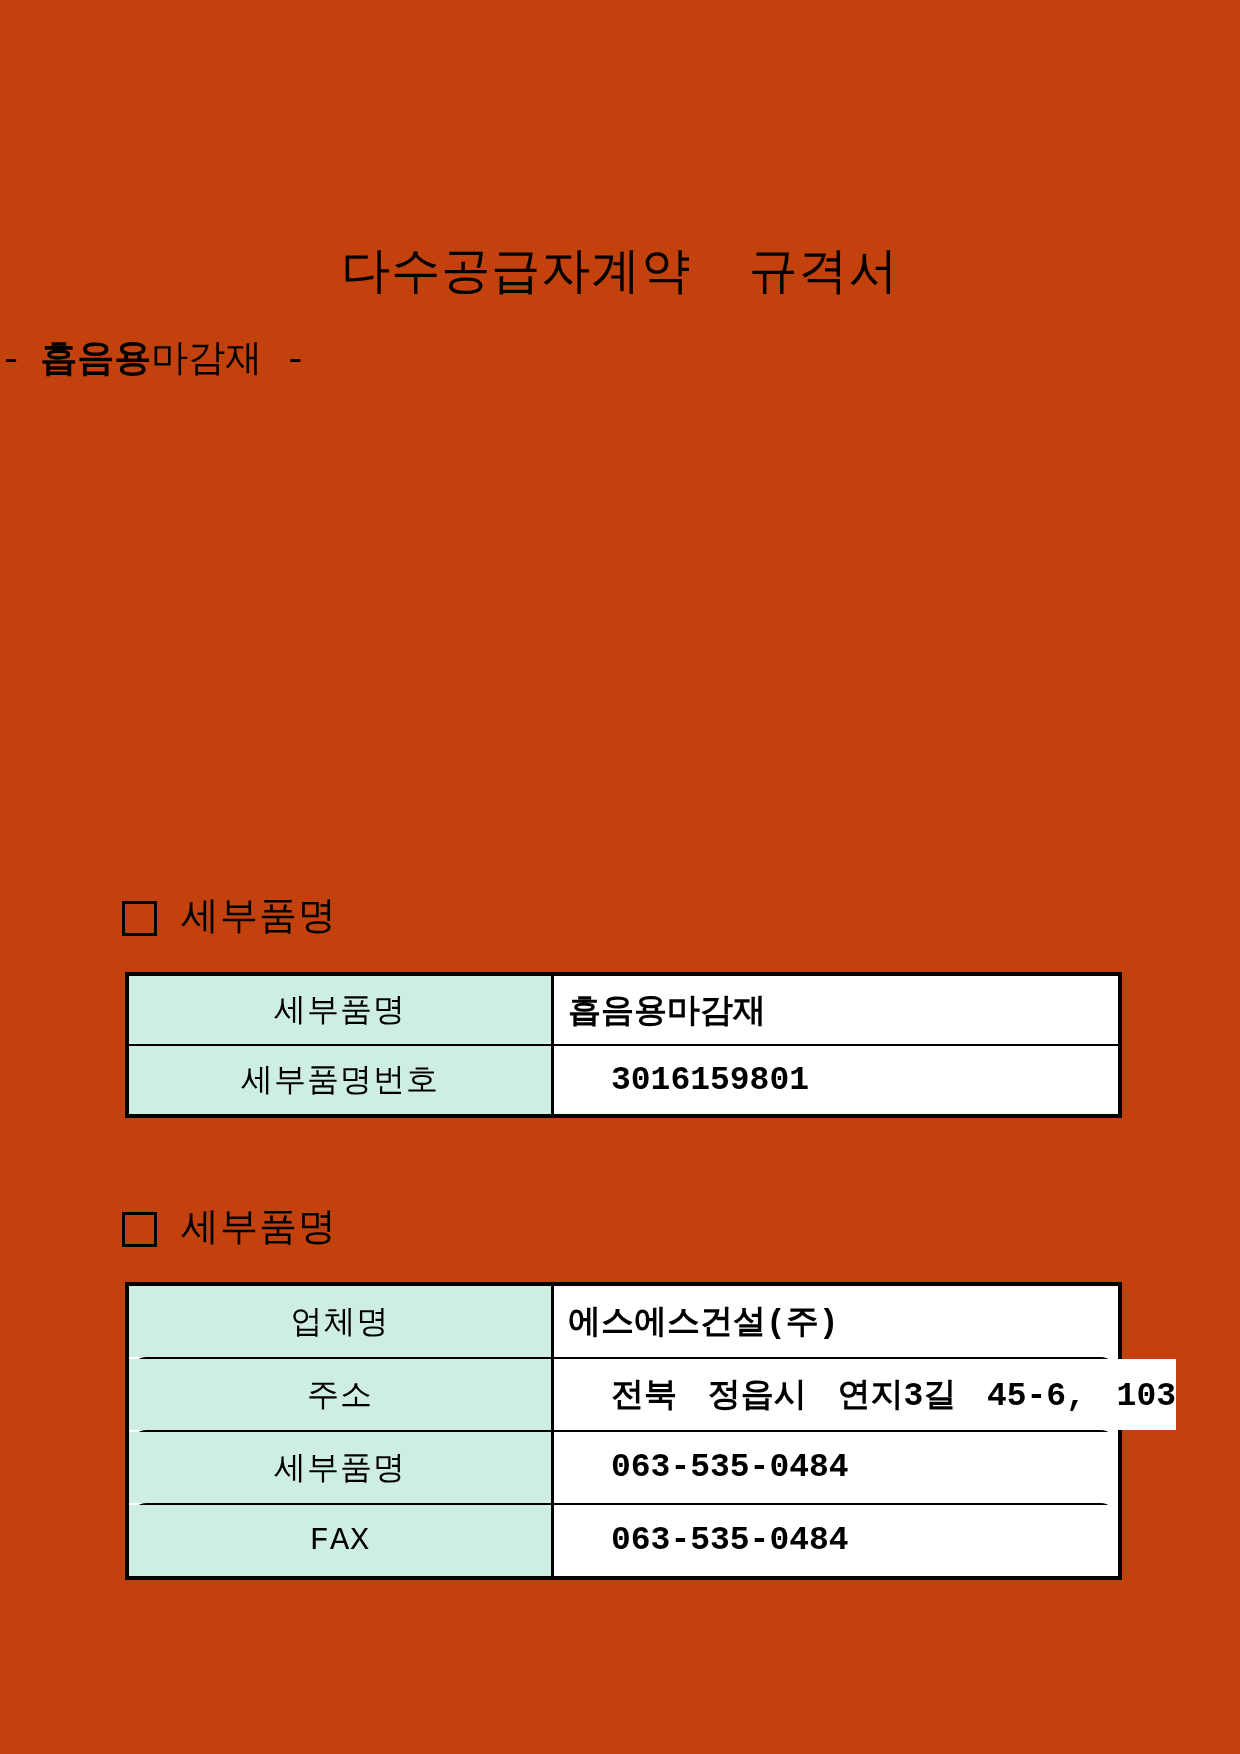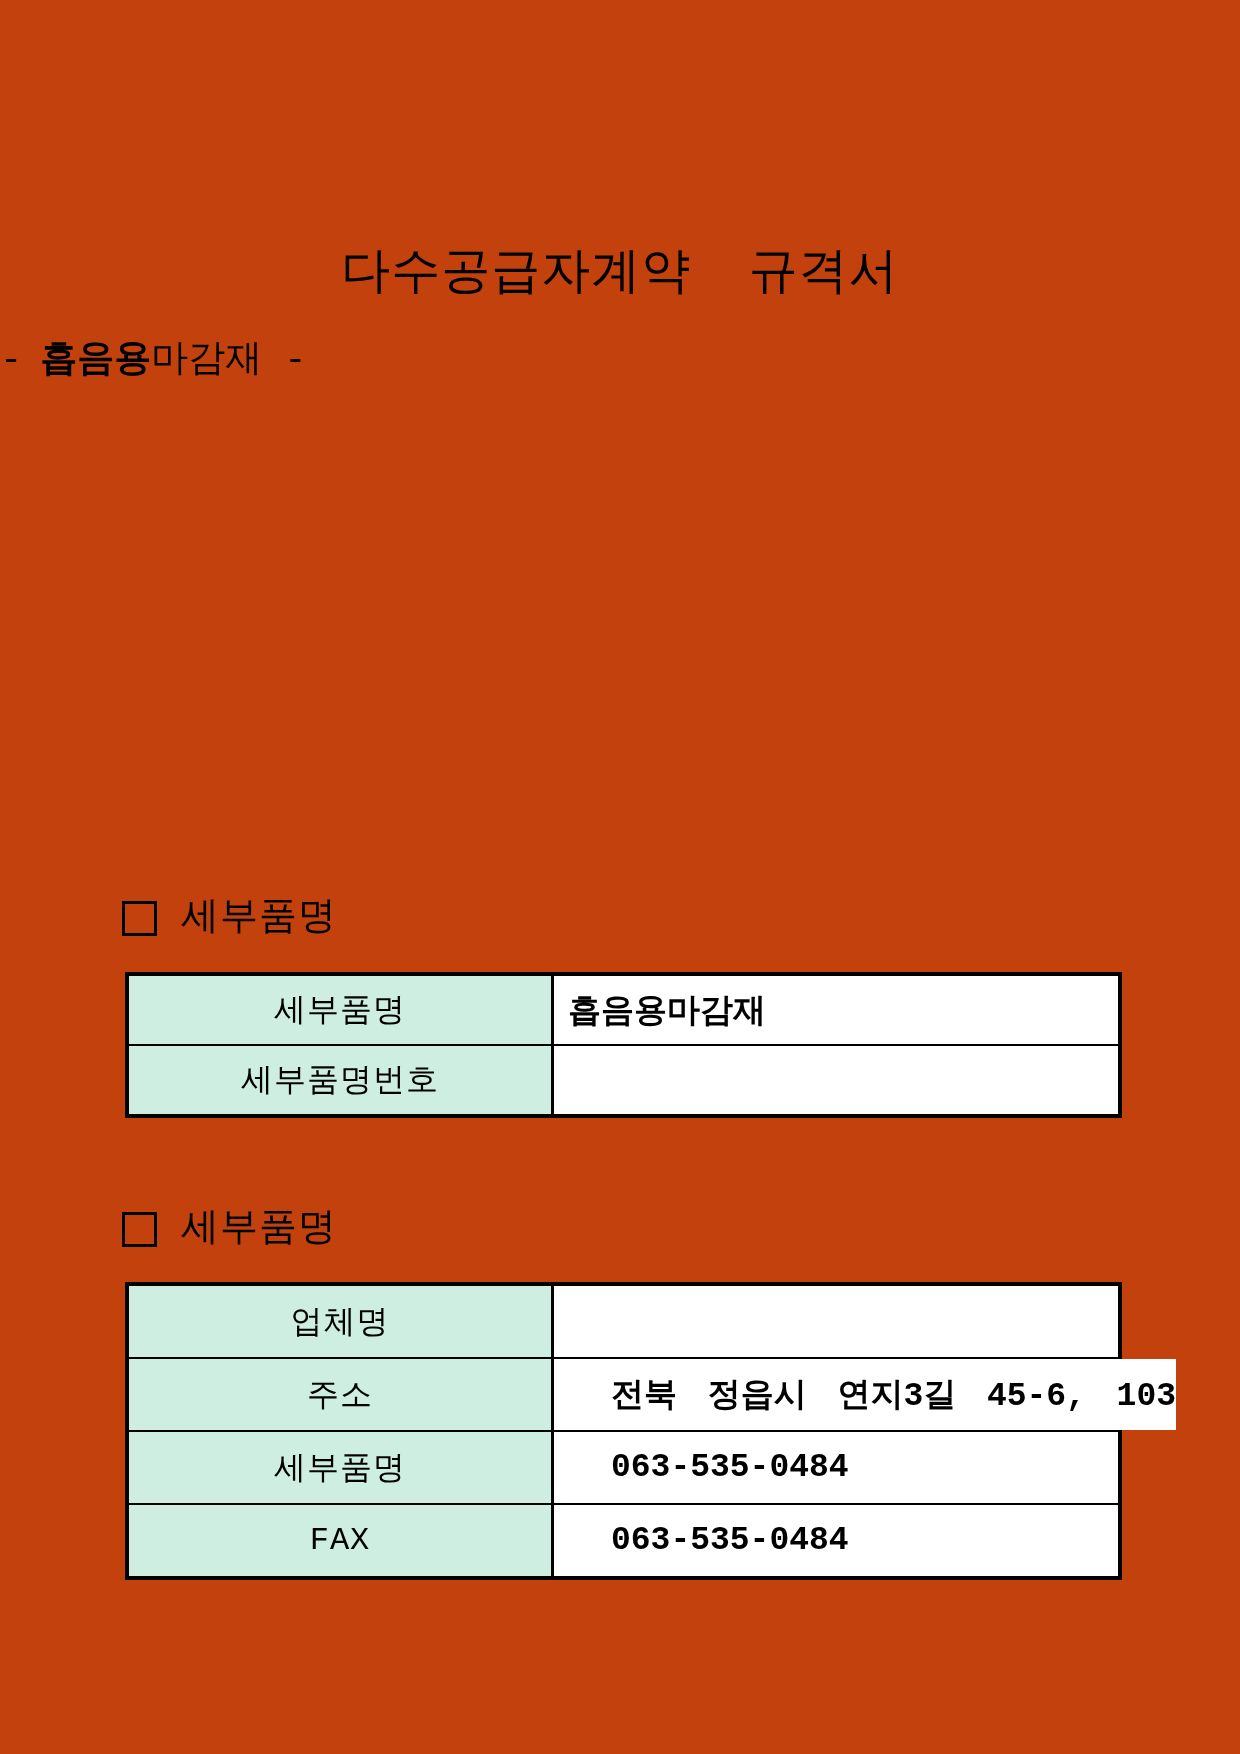--- a/index.html
+++ b/index.html
@@ -81,21 +81,21 @@
   }
   .table-1 { top: 972px; }
   .table-2 { top: 1282px; }
 
   .trow {
     display: flex;
     align-items: stretch;
   }
   .trow + .trow { border-top: 2px solid #000000; gap: 43px; }
   .table-1 .trow { height: 68px; }
-  .table-2 .trow { height: 71px; }
+  .table-2 .trow { height: 71px; border-radius: 18px; }
 
   .tlabel {
     width: 425px;
     flex: 0 0 auto;
     background: #cdeee1;
     border-right: 3px solid #000000;
     display: flex;
     align-items: center;
     justify-content: center;
     font-size: 32px;
@@ -130,31 +130,33 @@
     <span class="heading-text">세부품명</span>
   </div>
 
   <div class="spec-table table-1">
     <div class="trow">
       <div class="tlabel">세부품명</div>
       <div class="tvalue">흡음용마감재</div>
     </div>
     <div class="trow">
       <div class="tlabel">세부품명번호</div>
+      <div class="tvalue">3016159801</div>
     </div>
   </div>
 
   <div class="section-heading heading-2">
     <span class="square"></span>
     <span class="heading-text">세부품명</span>
   </div>
 
   <div class="spec-table table-2">
     <div class="trow">
       <div class="tlabel">업체명</div>
+      <div class="tvalue">에스에스건설(주)</div>
     </div>
     <div class="trow">
       <div class="tlabel">주소</div>
       <div class="tvalue">전북 정읍시 연지3길 45-6, 103</div>
     </div>
     <div class="trow">
       <div class="tlabel">세부품명</div>
       <div class="tvalue">063-535-0484</div>
     </div>
     <div class="trow">

